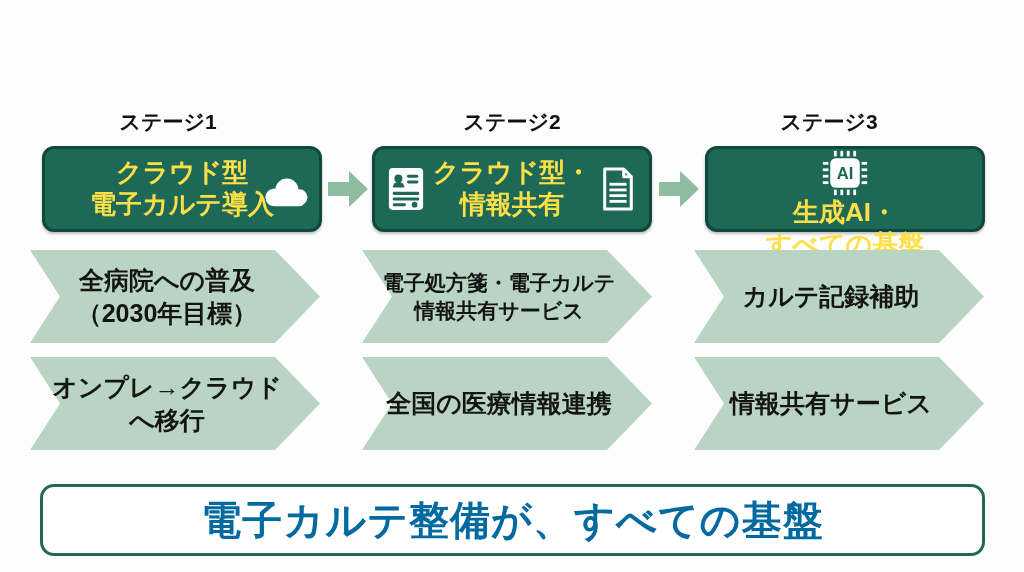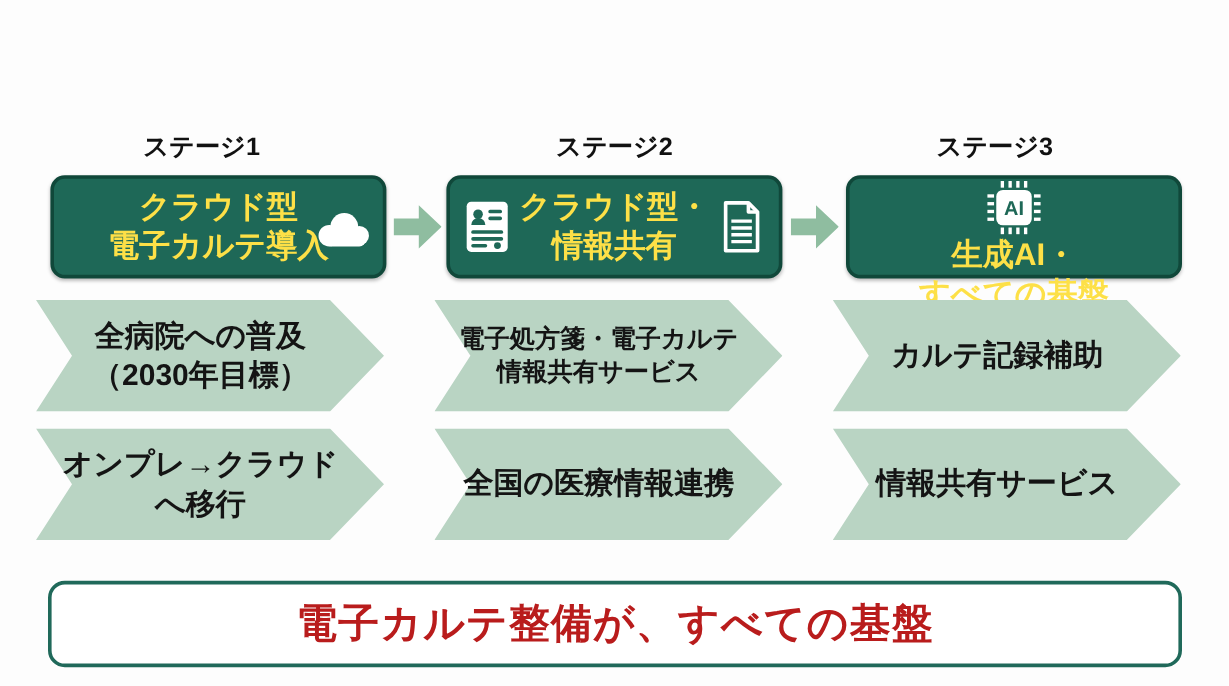--- a/index.html
+++ b/index.html
@@ -29,21 +29,21 @@
   .chev svg.shape{position:absolute;left:0;top:0;width:100%;height:100%;}
   .chev-text{position:absolute;left:32px;right:48px;top:0;bottom:0;
              display:flex;flex-direction:column;align-items:center;justify-content:center;
              font-weight:800;color:#141414;text-align:center;line-height:1.3;}
   .chev-text span{display:block;white-space:nowrap;}
   .fs25{font-size:25px;} .fs21{font-size:21px;}
 
   .footer-banner{position:absolute;left:40px;top:484px;width:945px;height:72px;
                  box-sizing:border-box;border:3px solid #20695a;border-radius:14px;
                  background:#ffffff;display:flex;align-items:center;justify-content:center;}
-  .footer-text{font-size:34px;font-weight:800;color:#b91c1c;letter-spacing:1px;}
+  .footer-text{font-size:40px;font-weight:800;color:#0369a1;letter-spacing:1px;}
 </style>
 </head>
 <body>
 
 <div class="slide">
 
 
   <div class="stage-label" style="left:28px;">ステージ1</div>
   <div class="stage-label" style="left:372px;">ステージ2</div>
   <div class="stage-label" style="left:689px;">ステージ3</div>

